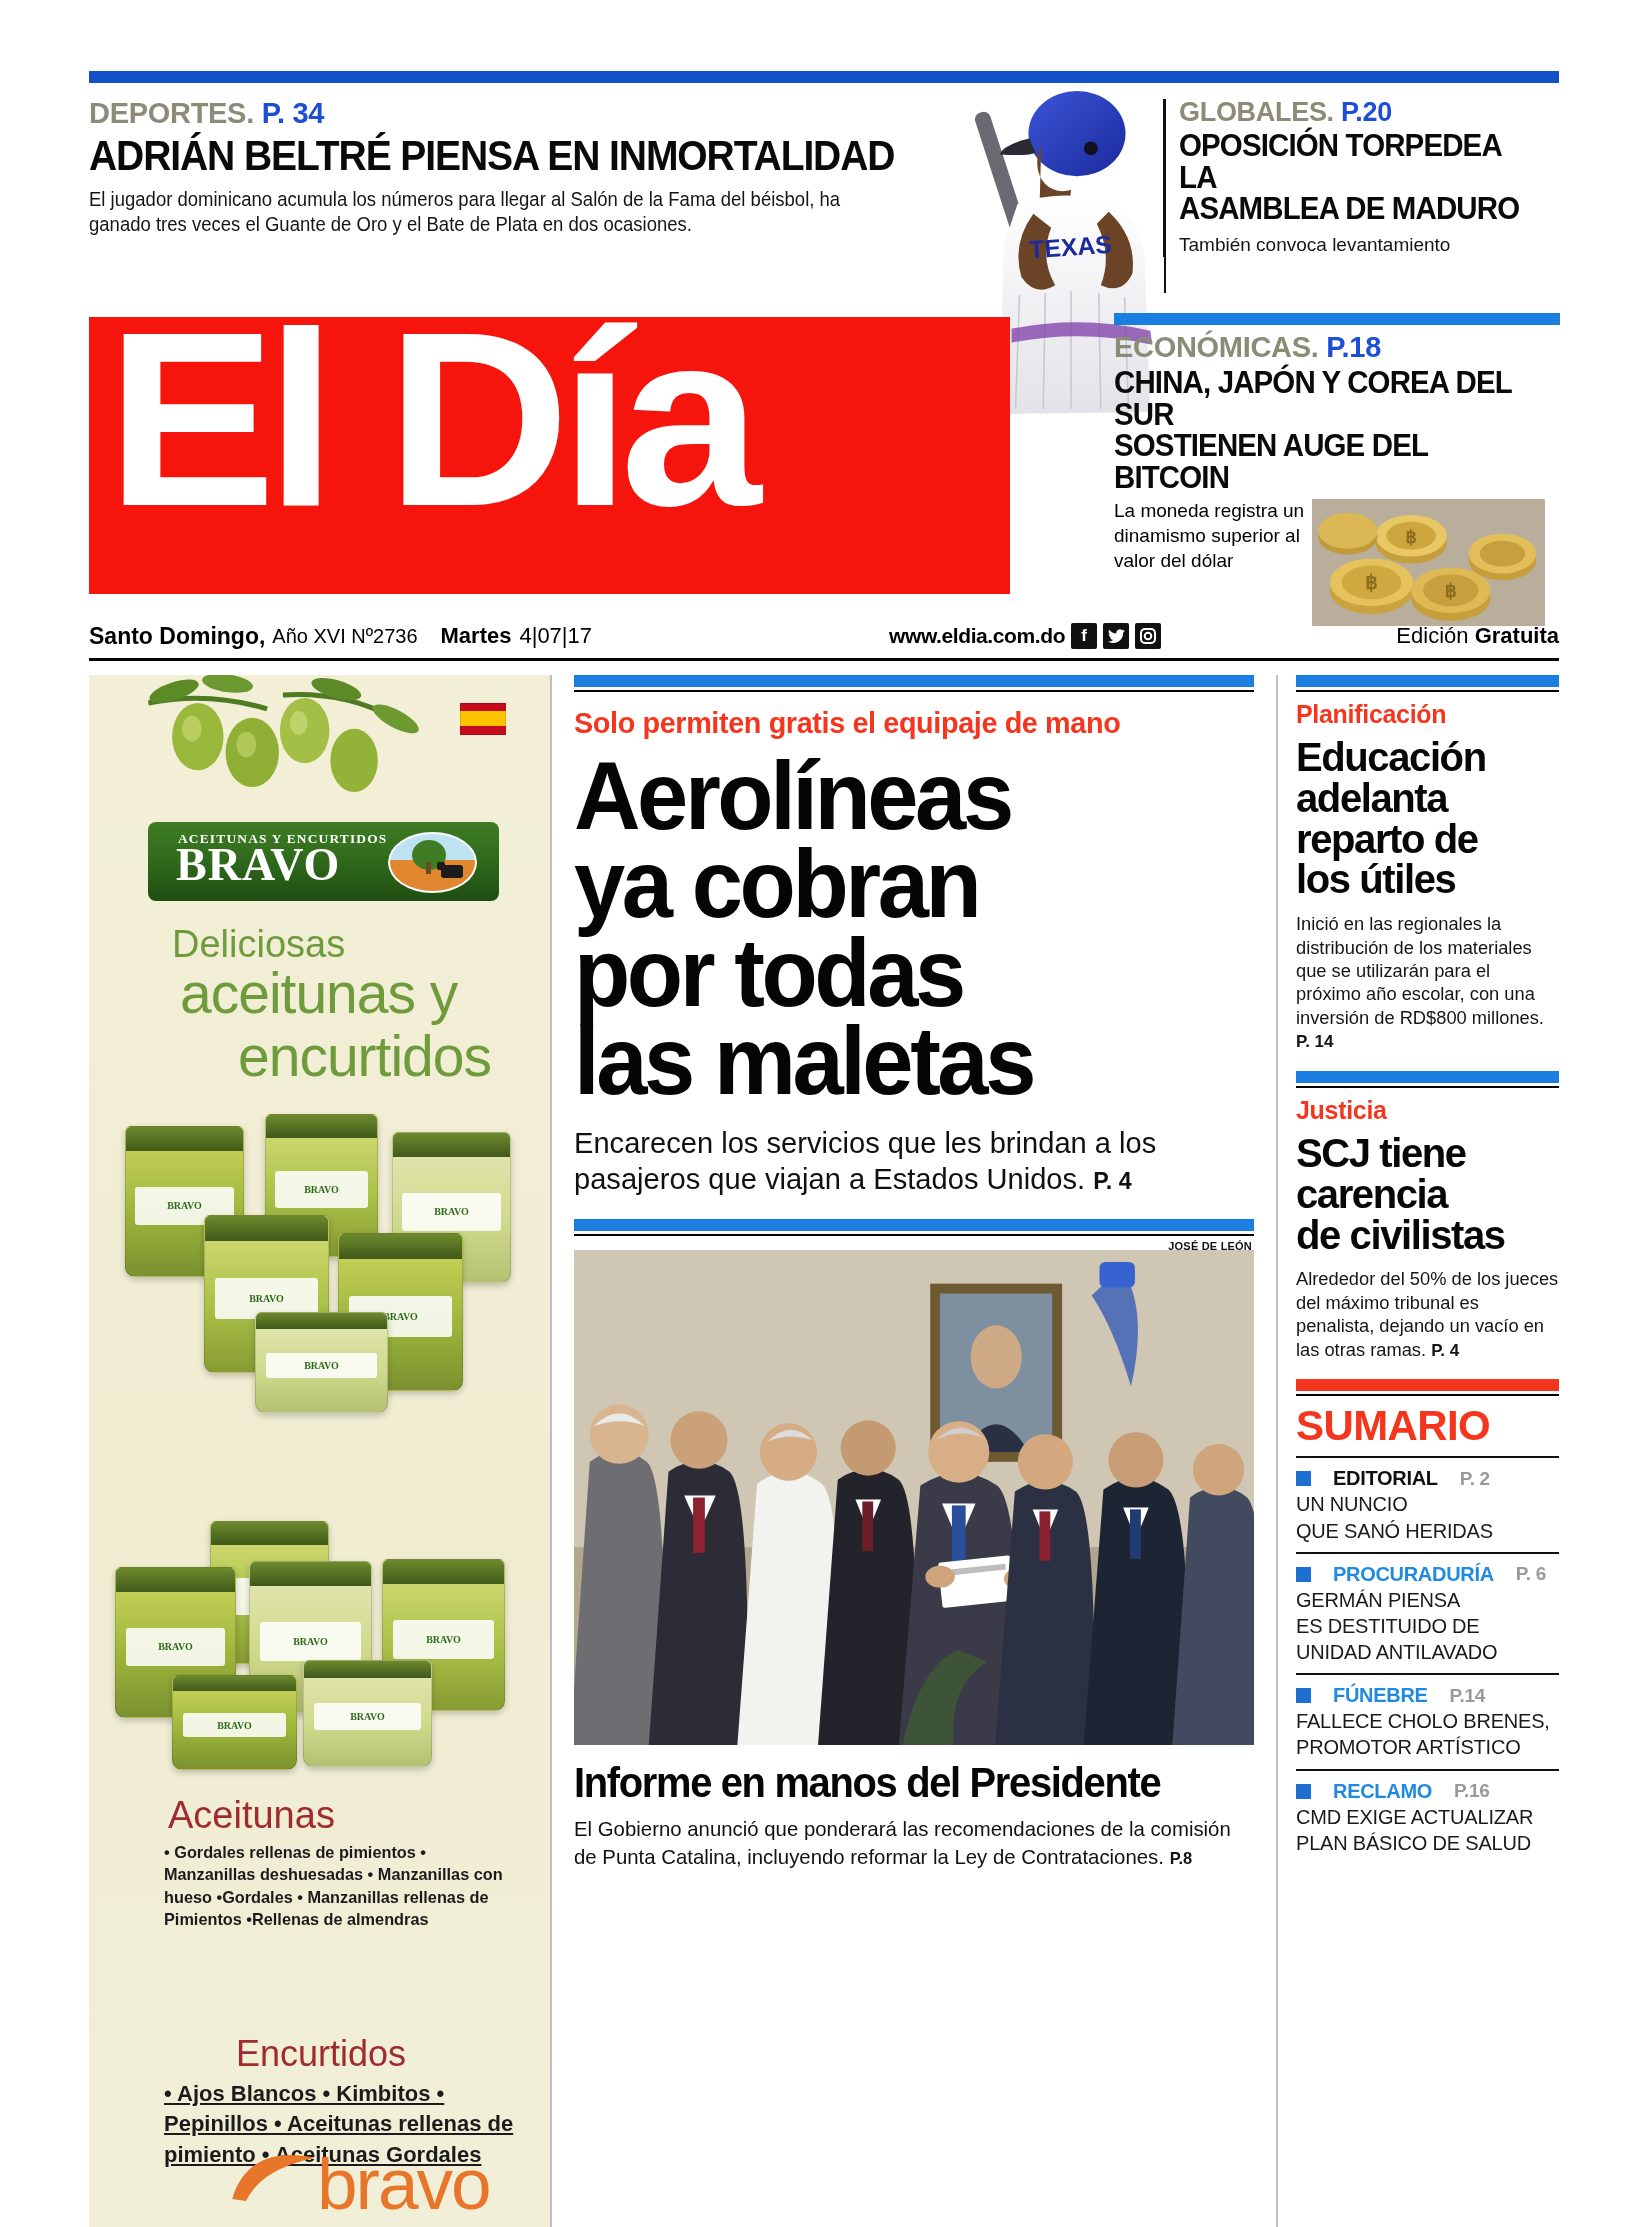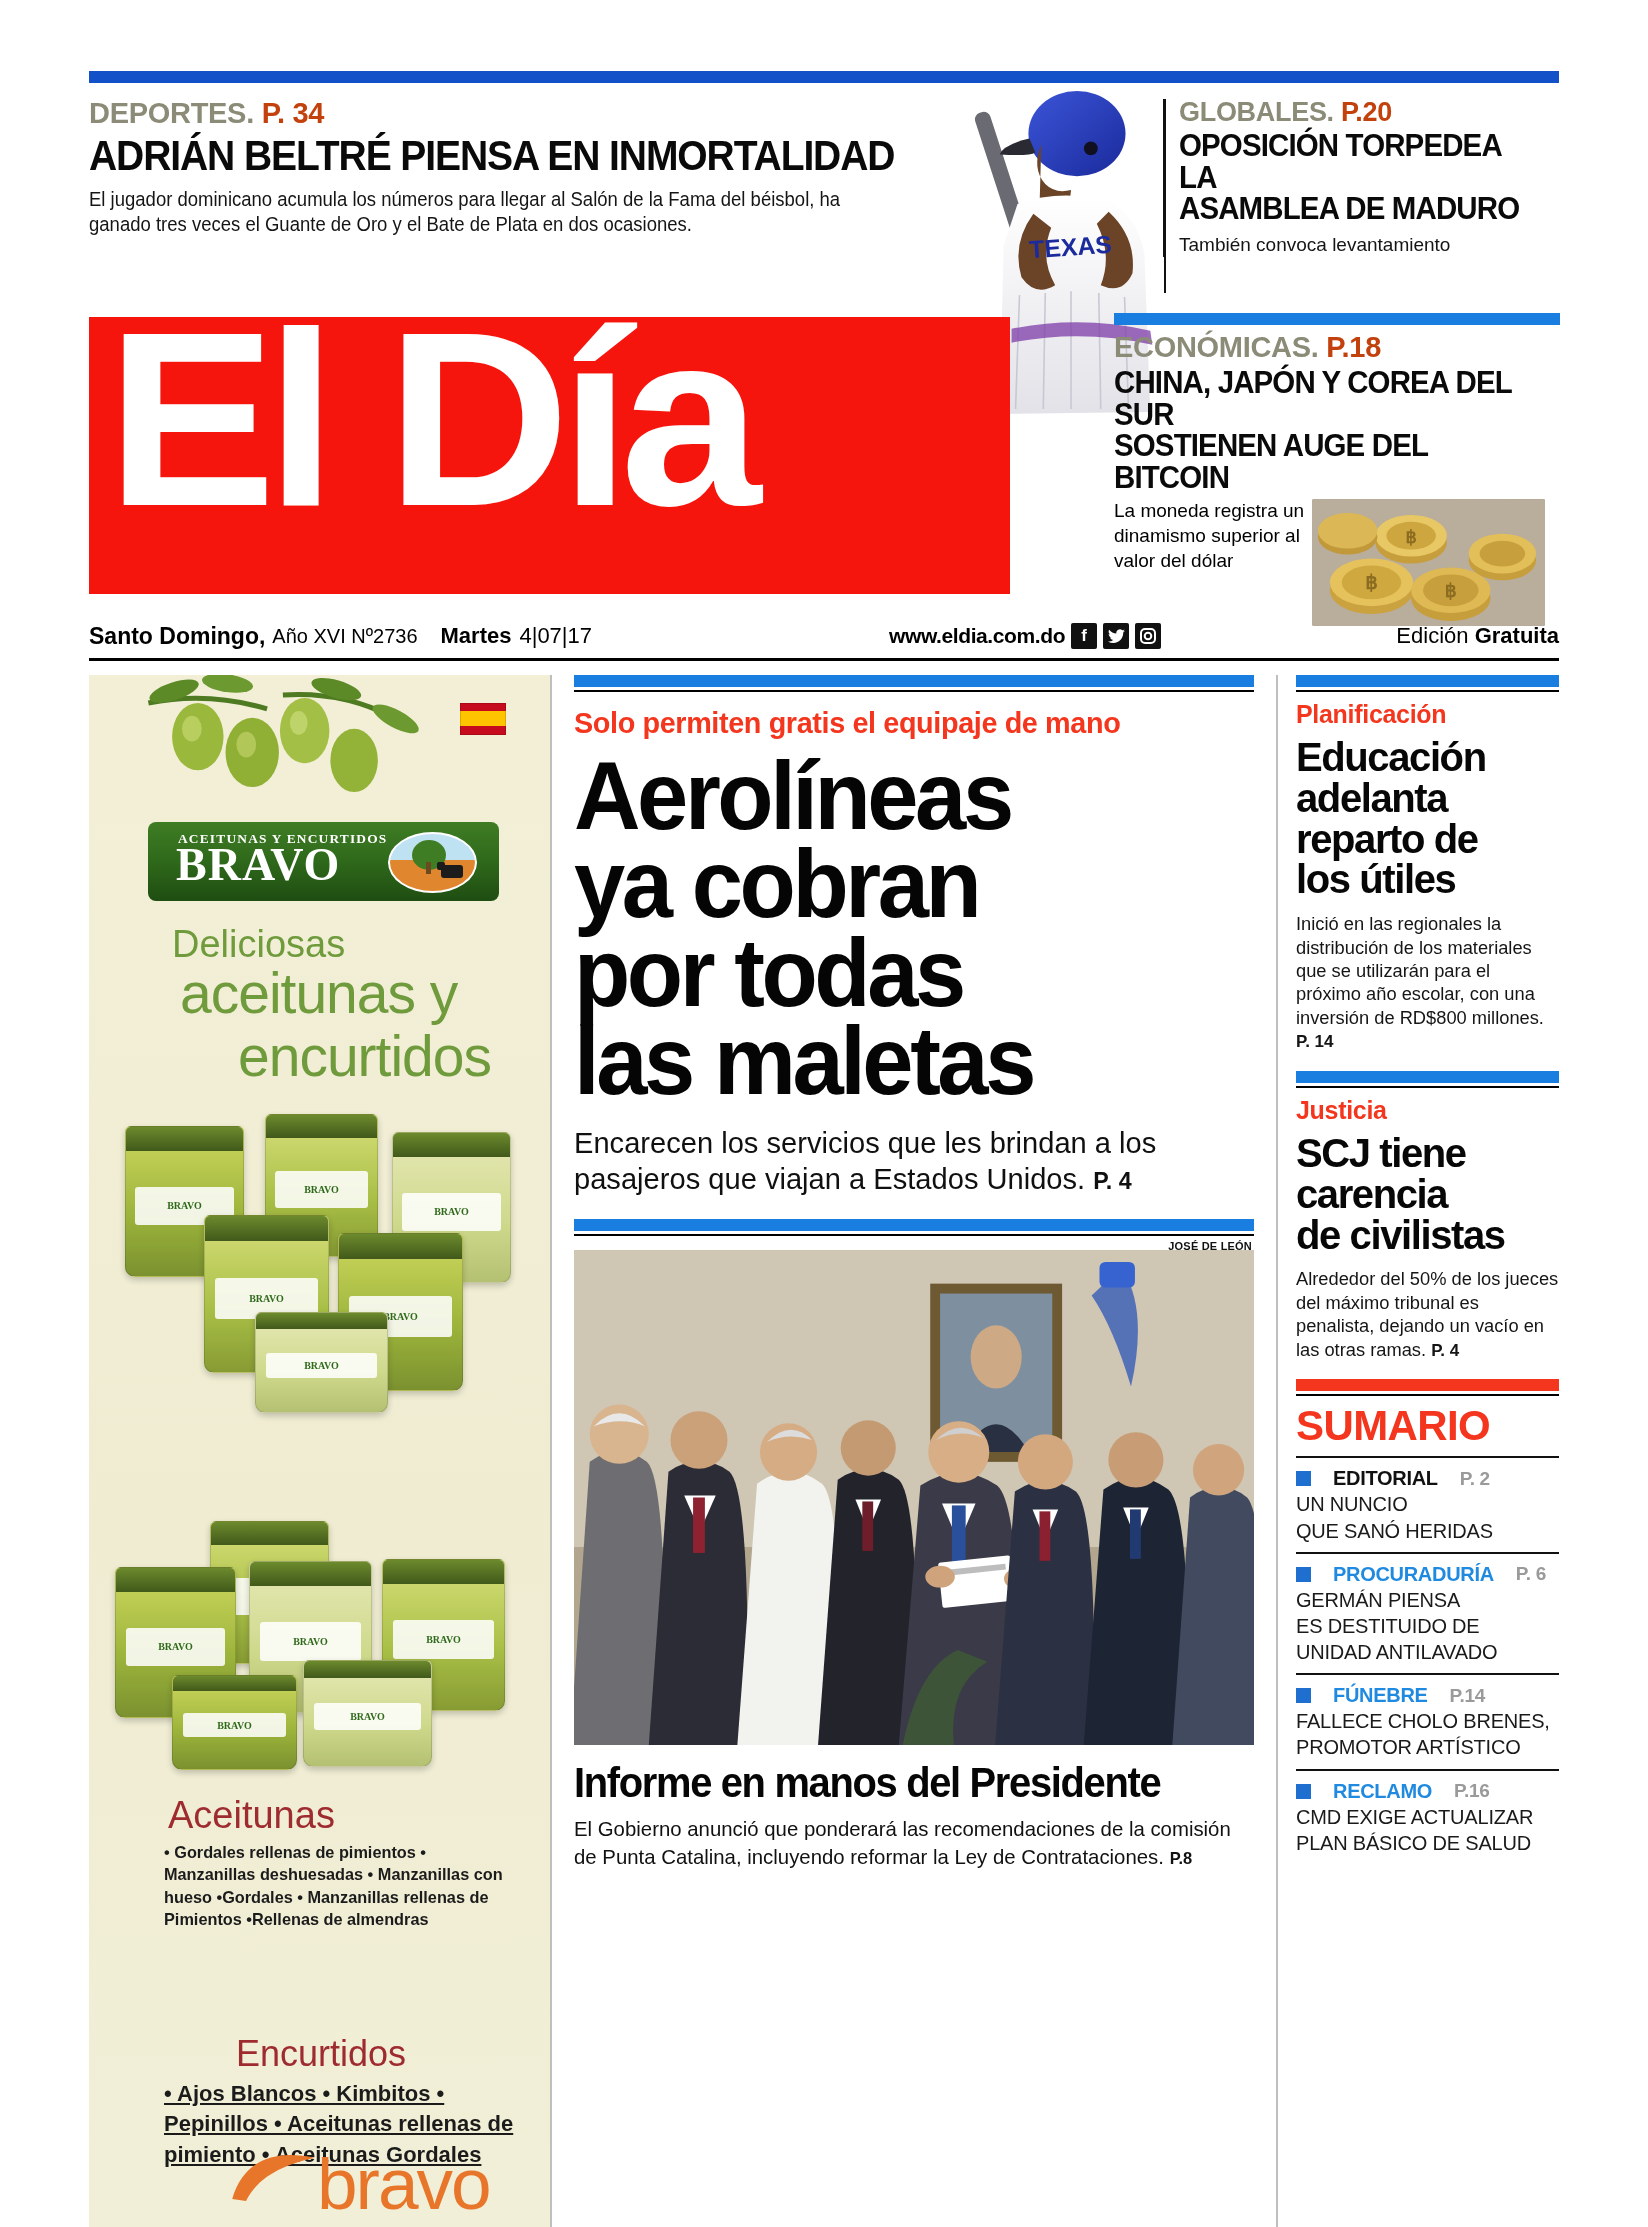--- a/index.html
+++ b/index.html
@@ -17,21 +17,21 @@
 
   
   .skybox{position:absolute;left:89px;top:99px;width:1470px;}
   .sky-grid{display:flex;}
   .sky-left{width:1074px;padding-right:16px;box-sizing:border-box;position:relative;}
   .sky-right{width:396px;border-left:2px solid #111;padding-left:14px;box-sizing:border-box;}
 
   .kicker{font-weight:bold;font-size:29px;letter-spacing:-0.3px;line-height:1;
           font-family:"Liberation Sans",sans-serif;}
   .kicker .sect{color:#8b8b78;}
-  .kicker .pg{color:#c2410c;}
+  .kicker .pg{color:#1d4ed8;}
   .sky-head{font-weight:bold;font-size:42px;line-height:1.02;color:#0a0a0a;
             letter-spacing:-1.2px;margin-top:7px;transform:scaleX(0.93);transform-origin:left center;}
   .sky-deck{font-size:19.3px;line-height:1.33;color:#151515;margin-top:9px;max-width:792px;
             transform:scaleX(0.96);transform-origin:left top;}
 
   .sky-right .kicker{font-size:27px;}
   .sky-right .sky-head{font-size:31px;letter-spacing:-0.9px;margin-top:4px;transform:scaleX(0.95);}
   .sky-right .sky-deck{font-size:19px;margin-top:7px;transform:none;}
 
   

